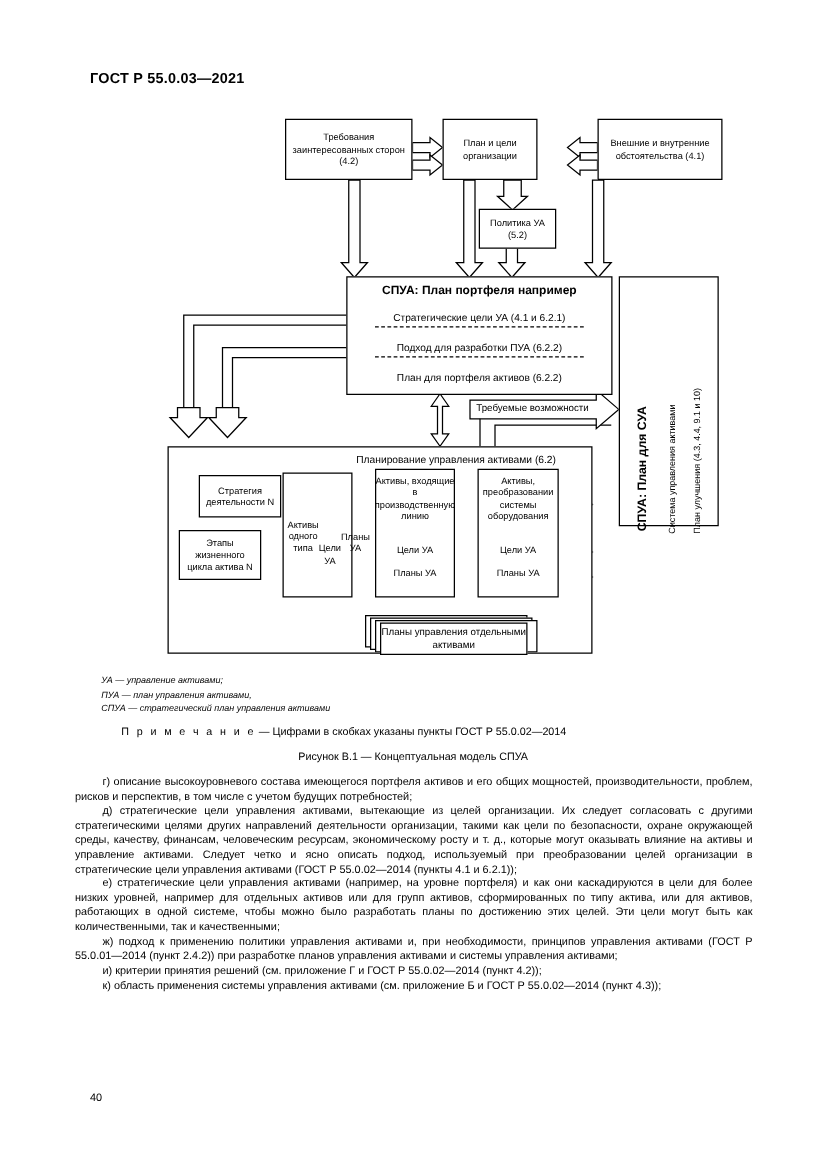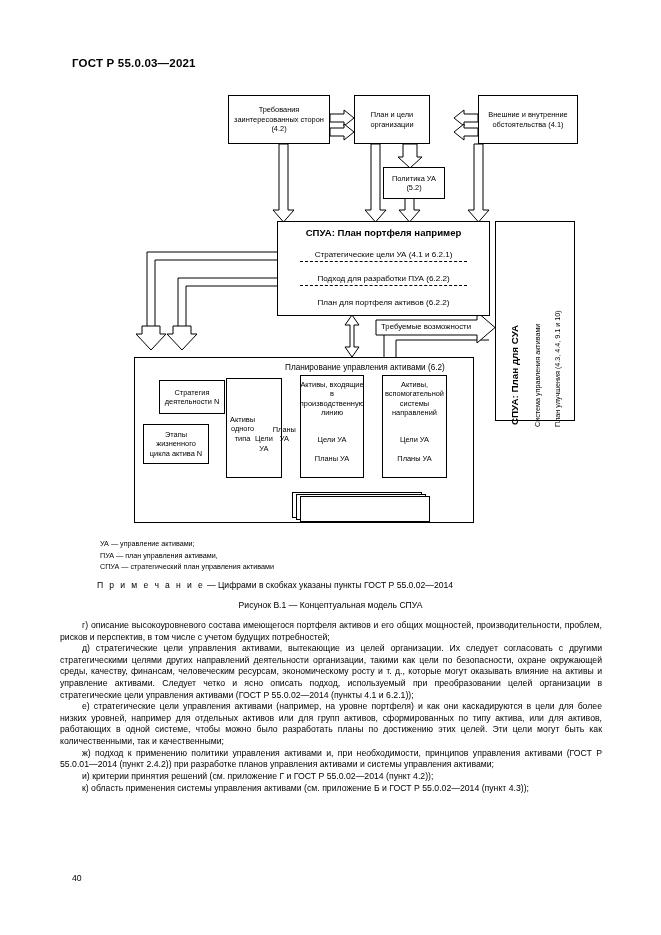--- a/index.html
+++ b/index.html
@@ -87,22 +87,22 @@
     display:flex; align-items:center; justify-content:center;
     text-align:center; font-size:7.8px; line-height:1.25;
   }
 
   .cap-label {
     position:absolute; font-size:7.8px; white-space:nowrap;
   }
 
   
   .legend {
-    position:absolute; left:100px; top:538px;
-    font-size:7.2px; line-height:1.62;
+    position:absolute; left:81px; top:538px;
+    font-size:7.2px; line-height:1.62;font-style:italic;
   }
   .note {
     position:absolute; left:97px; top:580px;
     font-size:8.6px;
   }
   .note .sp { letter-spacing:1.9px; }
   .fig-caption {
     position:absolute; left:0; top:600px; width:661px;
     text-align:center; font-size:8.6px;
   }
@@ -250,29 +250,32 @@
       <span style="display:block; margin-top:10px;">Планы УА</span>
     </div>
 
     <div class="nodebox" style="left:300px; top:375px; width:64px; height:103px; flex-direction:column; justify-content:flex-start; align-items:center; padding-top:4px;">
       <span style="display:block;">Активы, входящие в производственную линию</span>
       <span style="display:block; margin-top:17px;">Цели УА</span>
       <span style="display:block; margin-top:10px;">Планы УА</span>
     </div>
 
     <div class="nodebox" style="left:382px; top:375px; width:65px; height:103px; flex-direction:column; justify-content:flex-start; align-items:center; padding-top:4px;">
-      <span style="display:block;">Активы, вспомогательной системы направлений</span>
+      <span style="display:block;">Активы, преобразовании системы оборудования</span>
       <span style="display:block; margin-top:17px;">Цели УА</span>
       <span style="display:block; margin-top:10px;">Планы УА</span>
     </div>
 
     <div class="stack-wrap" style="left:292px; top:492px; width:140px; height:32px;">
       <div class="stack-sheet" style="left:0px;  top:0px;  width:130px; height:26px;"></div>
       <div class="stack-sheet" style="left:4px;  top:2px;  width:130px; height:26px;"></div>
       <div class="stack-sheet" style="left:8px;  top:4px;  width:130px; height:26px;"></div>
+      <div class="stack-front" style="left:12px; top:6px;  width:118px; height:26px;">
+        <span>Планы управления отдельными активами</span>
+      </div>
     </div>
 
   </div>
 
   <div class="legend">
     <div>УА — управление активами;</div>
     <div>ПУА —  план управления активами,</div>
     <div>СПУА —  стратегический план управления активами</div>
   </div>
 

